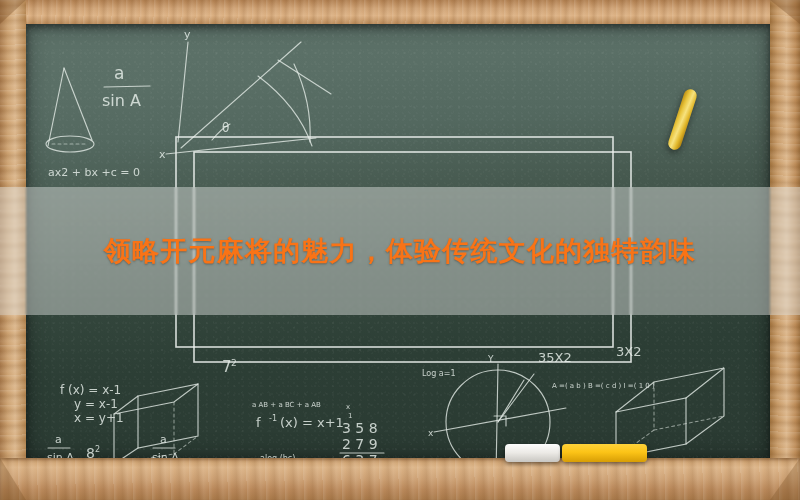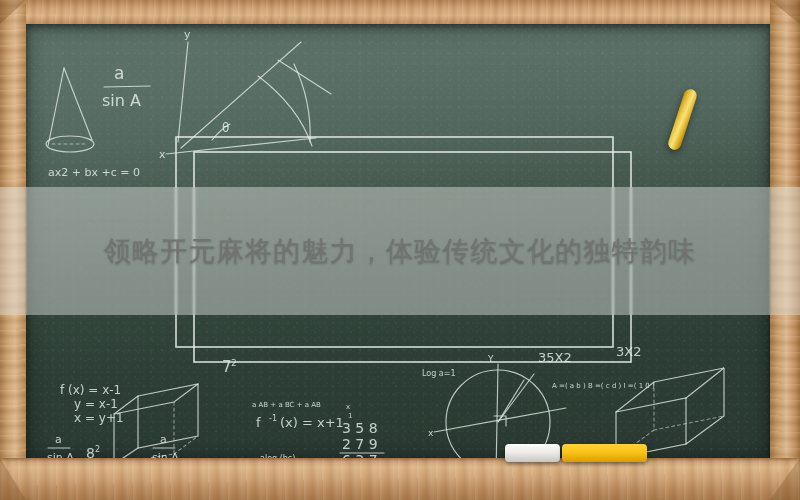--- a/index.html
+++ b/index.html
@@ -157,24 +157,24 @@
     background: rgba(226,228,226,0.45);
     backdrop-filter: blur(1px);
   }
   .band-text {
     position: absolute;
     left: 0; top: 187px;
     width: 800px; height: 128px;
     display: flex;
     align-items: center;
     justify-content: center;
-    color: #737373;
+    color: #f97316;
     font-size: 27px;
     letter-spacing: 1.2px;
-    font-weight: 400;
+    font-weight: 700;
     text-shadow: 0 1px 2px rgba(60,70,65,0.55);
     white-space: nowrap;
     font-family: "DejaVu Sans", "Liberation Sans", sans-serif;
   }
 </style>
 </head>
 <body>
 
 <div id="scene">
 

